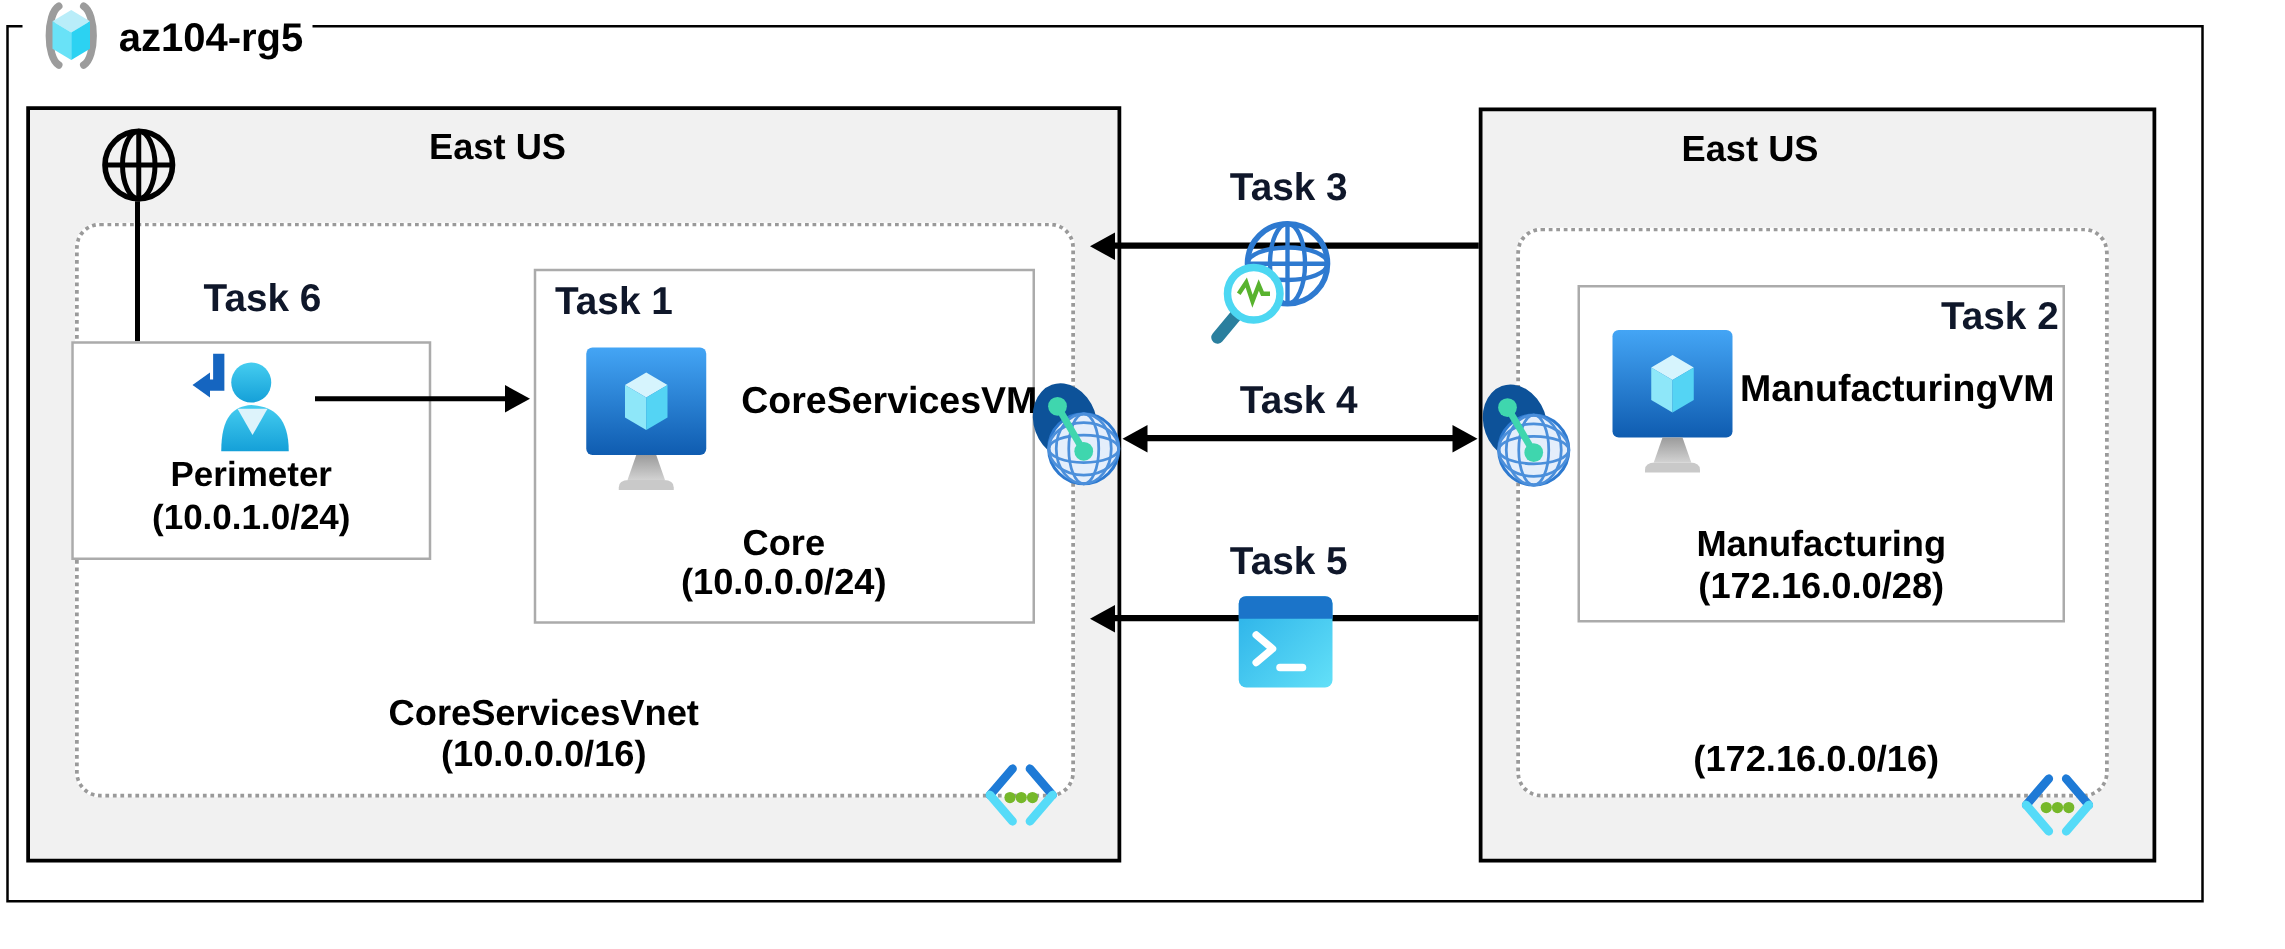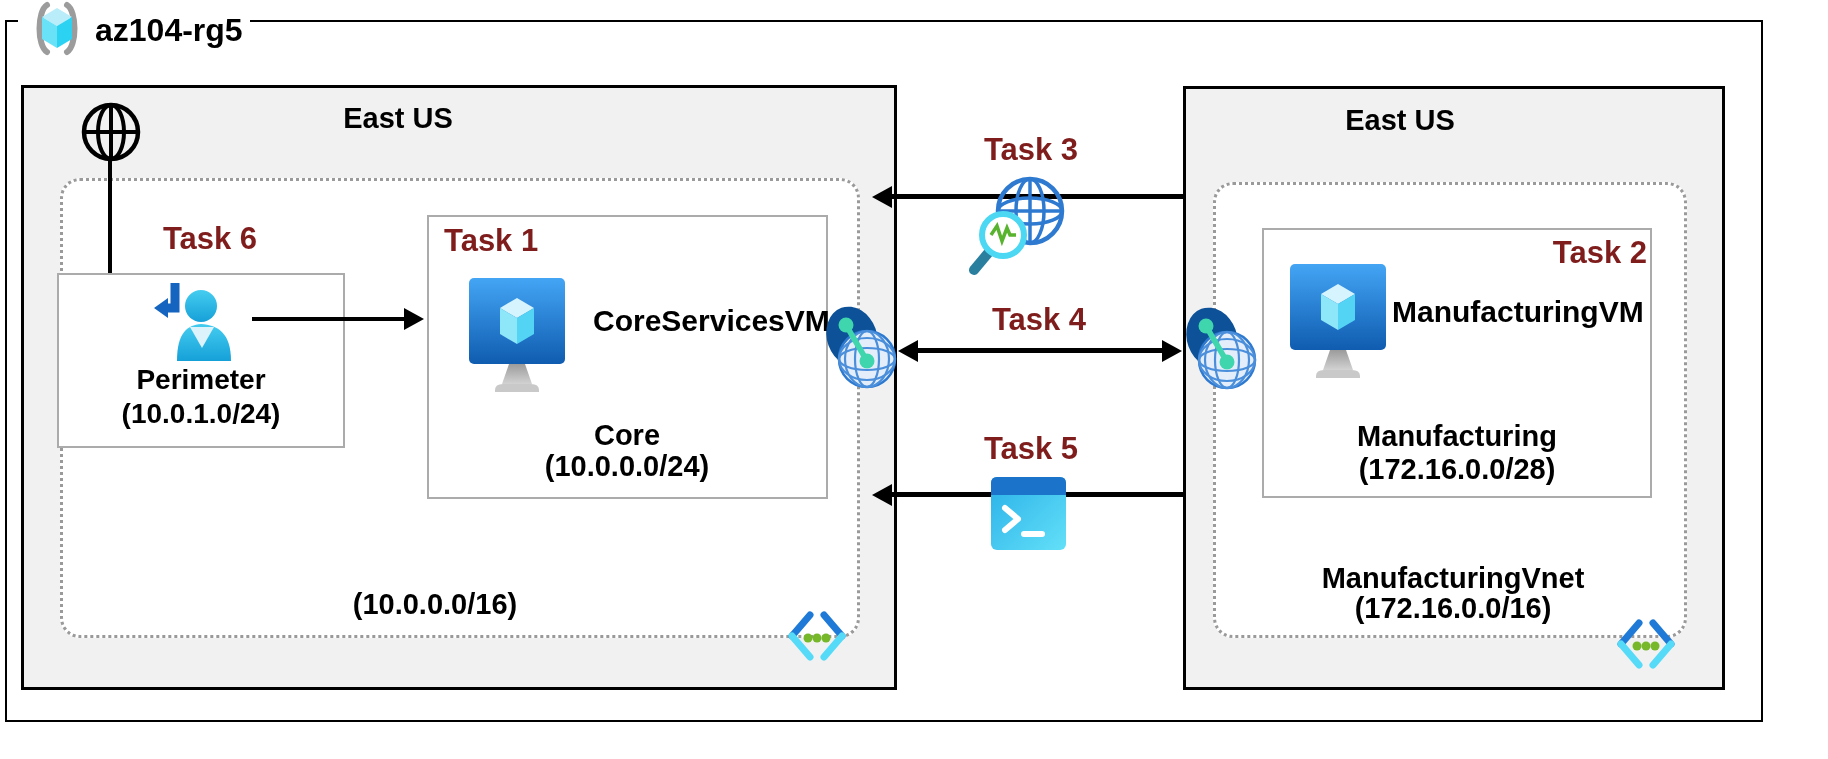--- a/index.html
+++ b/index.html
@@ -5,21 +5,21 @@
   html,body{margin:0;padding:0;background:#fff;}
   #stage{position:relative;width:1828px;height:759px;background:#fff;overflow:hidden;
          font-family:"Liberation Sans",sans-serif;}
   .box{position:absolute;box-sizing:border-box;}
   .outer{border:2px solid #000;background:#fff;}
   .region{border:3px solid #000;background:#f1f1f1;}
   .vnet{border:3px dotted #9a9a9a;border-radius:20px;background:#fff;}
   .subnet{border:2px solid #ababab;background:#fff;}
   .lbl{position:absolute;font-weight:bold;color:#000;white-space:nowrap;line-height:1.08;}
   .ctr{transform:translateX(-50%);}
-  .task{color:#7f1d1d;}
+  .task{color:#0f172a;}
   .hline{position:absolute;height:5px;background:#000;}
   .vline{position:absolute;width:4px;background:#000;}
   .ah-r{position:absolute;width:0;height:0;border-top:11px solid transparent;
         border-bottom:11px solid transparent;border-left:20px solid #000;}
   .ah-l{position:absolute;width:0;height:0;border-top:11px solid transparent;
         border-bottom:11px solid transparent;border-right:20px solid #000;}
   .ah-d{position:absolute;width:0;height:0;border-left:10px solid transparent;
         border-right:10px solid transparent;border-top:16px solid #000;}
   svg{position:absolute;overflow:visible;}
 </style>
@@ -97,20 +97,21 @@
     <polygon points="50,22 67,32 50,42 33,32" fill="#d6f4fd"></polygon>
     <polygon points="33,32 50,42 50,68 33,58" fill="#8ee7f9"></polygon>
     <polygon points="67,32 50,42 50,68 67,58" fill="#54d4f4"></polygon>
     <polygon points="42,88 58,88 65,108 35,108" fill="url(#st1)"></polygon>
     <path d="M28,114 q0,-6 8,-6 h28 q8,0 8,6 v2 h-44 Z" fill="#c9c9c9"></path>
   </svg>
   <div class="lbl" style="left:593px;top:305px;font-size:30px;">CoreServicesVM</div>
   <div class="lbl ctr" style="left:627px;top:420px;font-size:29px;">Core</div>
   <div class="lbl ctr" style="left:627px;top:451px;font-size:29px;">(10.0.0.0/24)</div>
 
+  <div class="lbl ctr" style="left:435px;top:556px;font-size:29px;">CoreServicesVnet</div>
   <div class="lbl ctr" style="left:435px;top:589px;font-size:29px;">(10.0.0.0/16)</div>
 
   <svg style="left:785px;top:610px;" width="64" height="52" viewBox="0 0 64 52">
     <line x1="25" y1="5" x2="7" y2="26" stroke="#1e7ad6" stroke-width="7" stroke-linecap="round"></line>
     <line x1="7" y1="26" x2="25" y2="47" stroke="#55dbf8" stroke-width="7" stroke-linecap="round"></line>
     <line x1="39" y1="5" x2="57" y2="26" stroke="#1e7ad6" stroke-width="7" stroke-linecap="round"></line>
     <line x1="57" y1="26" x2="39" y2="47" stroke="#55dbf8" stroke-width="7" stroke-linecap="round"></line>
     <circle cx="23" cy="28" r="4.5" fill="#76b82a"></circle>
     <circle cx="32" cy="28" r="4.5" fill="#76b82a"></circle>
     <circle cx="41" cy="28" r="4.5" fill="#76b82a"></circle>
@@ -181,21 +182,20 @@
     <polygon points="50,22 67,32 50,42 33,32" fill="#d6f4fd"></polygon>
     <polygon points="33,32 50,42 50,68 33,58" fill="#8ee7f9"></polygon>
     <polygon points="67,32 50,42 50,68 67,58" fill="#54d4f4"></polygon>
     <polygon points="42,88 58,88 65,108 35,108" fill="url(#st2)"></polygon>
     <path d="M28,114 q0,-6 8,-6 h28 q8,0 8,6 v2 h-44 Z" fill="#c9c9c9"></path>
   </svg>
   <div class="lbl ctr" style="left:1457px;top:421px;font-size:29px;">Manufacturing</div>
   <div class="lbl" style="left:1392px;top:296px;font-size:30px;">ManufacturingVM</div>
   <div class="lbl ctr" style="left:1457px;top:454px;font-size:29px;">(172.16.0.0/28)</div>
 
-  <div class="lbl ctr" style="left:1453px;top:563px;font-size:29px;">ManufacturingVnet</div>
   <div class="lbl ctr" style="left:1453px;top:593px;font-size:29px;">(172.16.0.0/16)</div>
 
   <svg style="left:1614px;top:618px;" width="64" height="52" viewBox="0 0 64 52">
     <line x1="25" y1="5" x2="7" y2="26" stroke="#1e7ad6" stroke-width="7" stroke-linecap="round"></line>
     <line x1="7" y1="26" x2="25" y2="47" stroke="#55dbf8" stroke-width="7" stroke-linecap="round"></line>
     <line x1="39" y1="5" x2="57" y2="26" stroke="#1e7ad6" stroke-width="7" stroke-linecap="round"></line>
     <line x1="57" y1="26" x2="39" y2="47" stroke="#55dbf8" stroke-width="7" stroke-linecap="round"></line>
     <circle cx="23" cy="28" r="4.5" fill="#76b82a"></circle>
     <circle cx="32" cy="28" r="4.5" fill="#76b82a"></circle>
     <circle cx="41" cy="28" r="4.5" fill="#76b82a"></circle>

